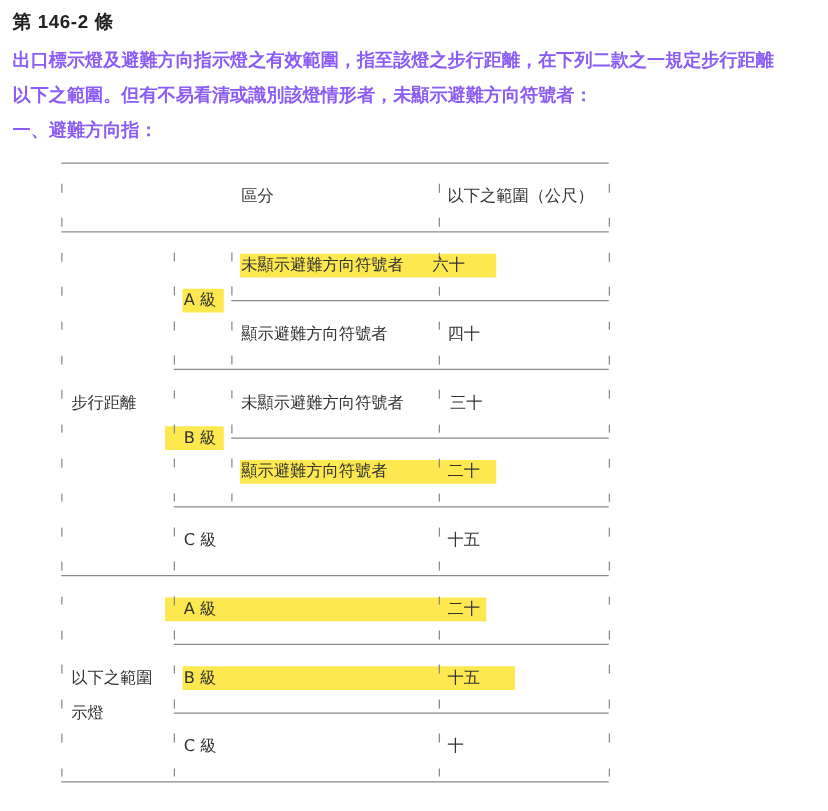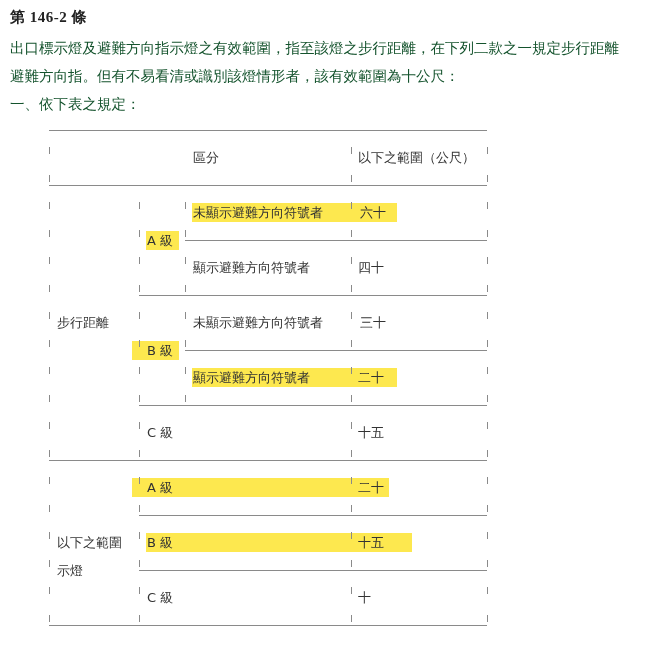--- a/index.html
+++ b/index.html
@@ -1,33 +1,33 @@
 <!DOCTYPE html>
 <html><head>
 <meta charset="utf-8">
 <style>
   html, body { margin:0; padding:0; background:#ffffff; }
   body { width:662px; height:649px; position:relative; overflow:hidden;
          font-family:"DejaVu Serif", "Liberation Serif", serif; color:#333; }
   .title { position:absolute; left:10px; top:8px; font-size:15px; font-weight:bold; color:#222;
-           font-family:Liberation Serif, serif; letter-spacing:0.5px; }
-  .para { position:absolute; left:10px; font-size:14.5px; color:#14532d; white-space:nowrap;
-          font-family:"DejaVu Sans", "Liberation Sans", sans-serif; }
+           font-family:Liberation Sans, sans-serif; letter-spacing:0.5px; }
+  .para { position:absolute; left:10px; font-size:14.5px; color:#8b5cf6; white-space:nowrap;
+          font-family:"DejaVu Sans", "Liberation Sans", sans-serif;font-weight:bold; }
   .hl { position:absolute; background:#fde84f; }
   .ln { position:absolute; background:#8a8a8a; }
   .cell { position:absolute; font-size:13px; color:#333; white-space:nowrap; line-height:20px;
           font-family:"DejaVu Sans", "Liberation Sans", sans-serif; }
 </style>
 </head>
 <body>
 
 <div class="title">第 146-2 條</div>
 <div class="para" style="top:39px">出口標示燈及避難方向指示燈之有效範圍，指至該燈之步行距離，在下列二款之一規定步行距離</div>
-<div class="para" style="top:67px">避難方向指。但有不易看清或識別該燈情形者，該有效範圍為十公尺：</div>
-<div class="para" style="top:95px">一、依下表之規定：</div>
+<div class="para" style="top:67px">以下之範圍。但有不易看清或識別該燈情形者，未顯示避難方向符號者：</div>
+<div class="para" style="top:95px">一、避難方向指：</div>
 
 <div>
 
   <div class="hl" style="left:192px;top:203px;width:205px;height:19px"></div>
   <div class="hl" style="left:146px;top:231px;width:33px;height:19px"></div>
   <div class="hl" style="left:132px;top:341px;width:47px;height:19px"></div>
   <div class="hl" style="left:192px;top:368px;width:205px;height:19px"></div>
   <div class="hl" style="left:132px;top:478px;width:257px;height:19px"></div>
   <div class="hl" style="left:146px;top:533px;width:266px;height:19px"></div>
 
@@ -47,21 +47,21 @@
   <div class="ln" style="left:351px;top:130px;width:1px;height:495px;background:repeating-linear-gradient(#8a8a8a 0 7px, transparent 7px 27.5px);background-position:0 17px"></div>
   <div class="ln" style="left:139px;top:185px;width:1px;height:440px;background:repeating-linear-gradient(#8a8a8a 0 7px, transparent 7px 27.5px);background-position:0 17px"></div>
   <div class="ln" style="left:185px;top:185px;width:1px;height:220px;background:repeating-linear-gradient(#8a8a8a 0 7px, transparent 7px 27.5px);background-position:0 17px"></div>
 
   <div class="cell" style="left:193px;top:148px">區分</div>
   <div class="cell" style="left:358px;top:148px">以下之範圍（公尺）</div>
 
   <div class="cell" style="left:57px;top:313px">步行距離</div>
   <div class="cell" style="left:147px;top:231px">A 級</div>
   <div class="cell" style="left:193px;top:203px">未顯示避難方向符號者</div>
-  <div class="cell" style="left:360px;top:203px">六十</div>
+  <div class="cell" style="left:346px;top:203px">六十</div>
   <div class="cell" style="left:193px;top:258px">顯示避難方向符號者</div>
   <div class="cell" style="left:358px;top:258px">四十</div>
 
   <div class="cell" style="left:147px;top:341px">B 級</div>
   <div class="cell" style="left:193px;top:313px">未顯示避難方向符號者</div>
   <div class="cell" style="left:360px;top:313px">三十</div>
   <div class="cell" style="left:193px;top:368px">顯示避難方向符號者</div>
   <div class="cell" style="left:358px;top:368px">二十</div>
 
   <div class="cell" style="left:147px;top:423px">C 級</div>

